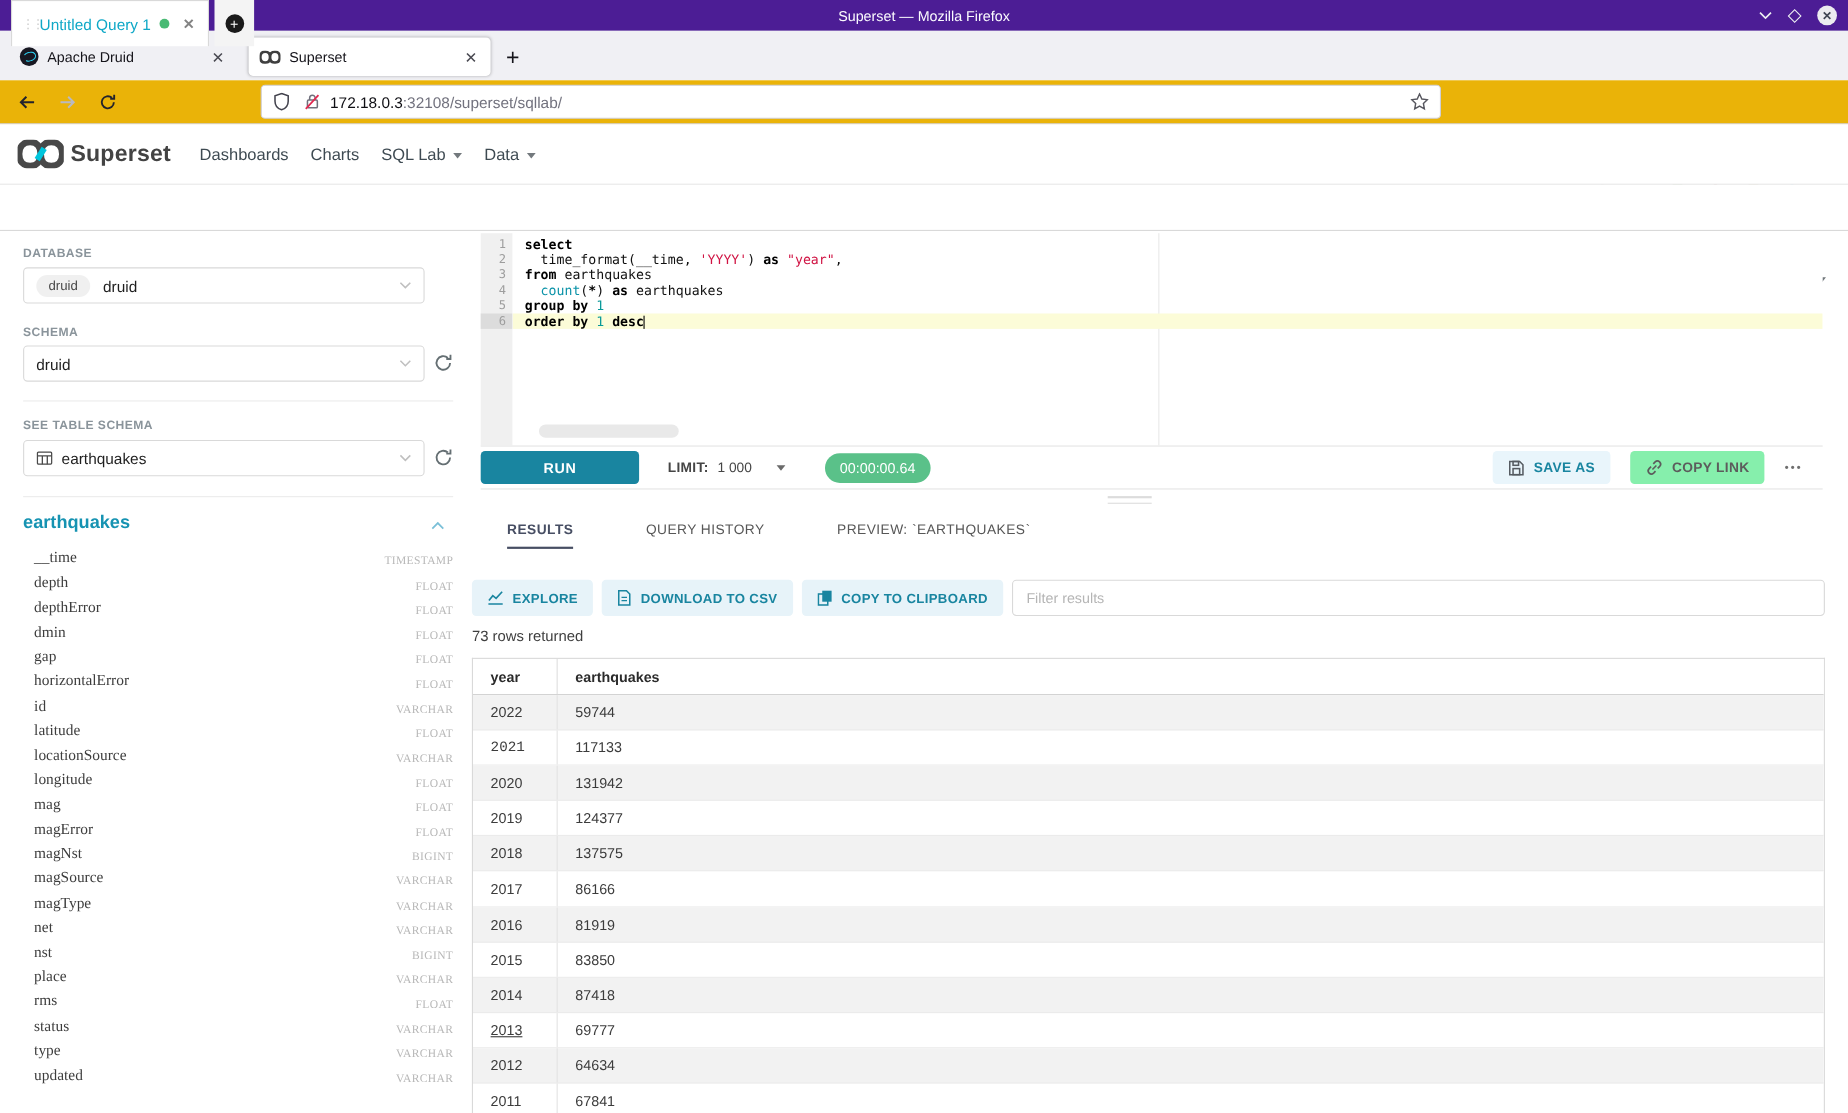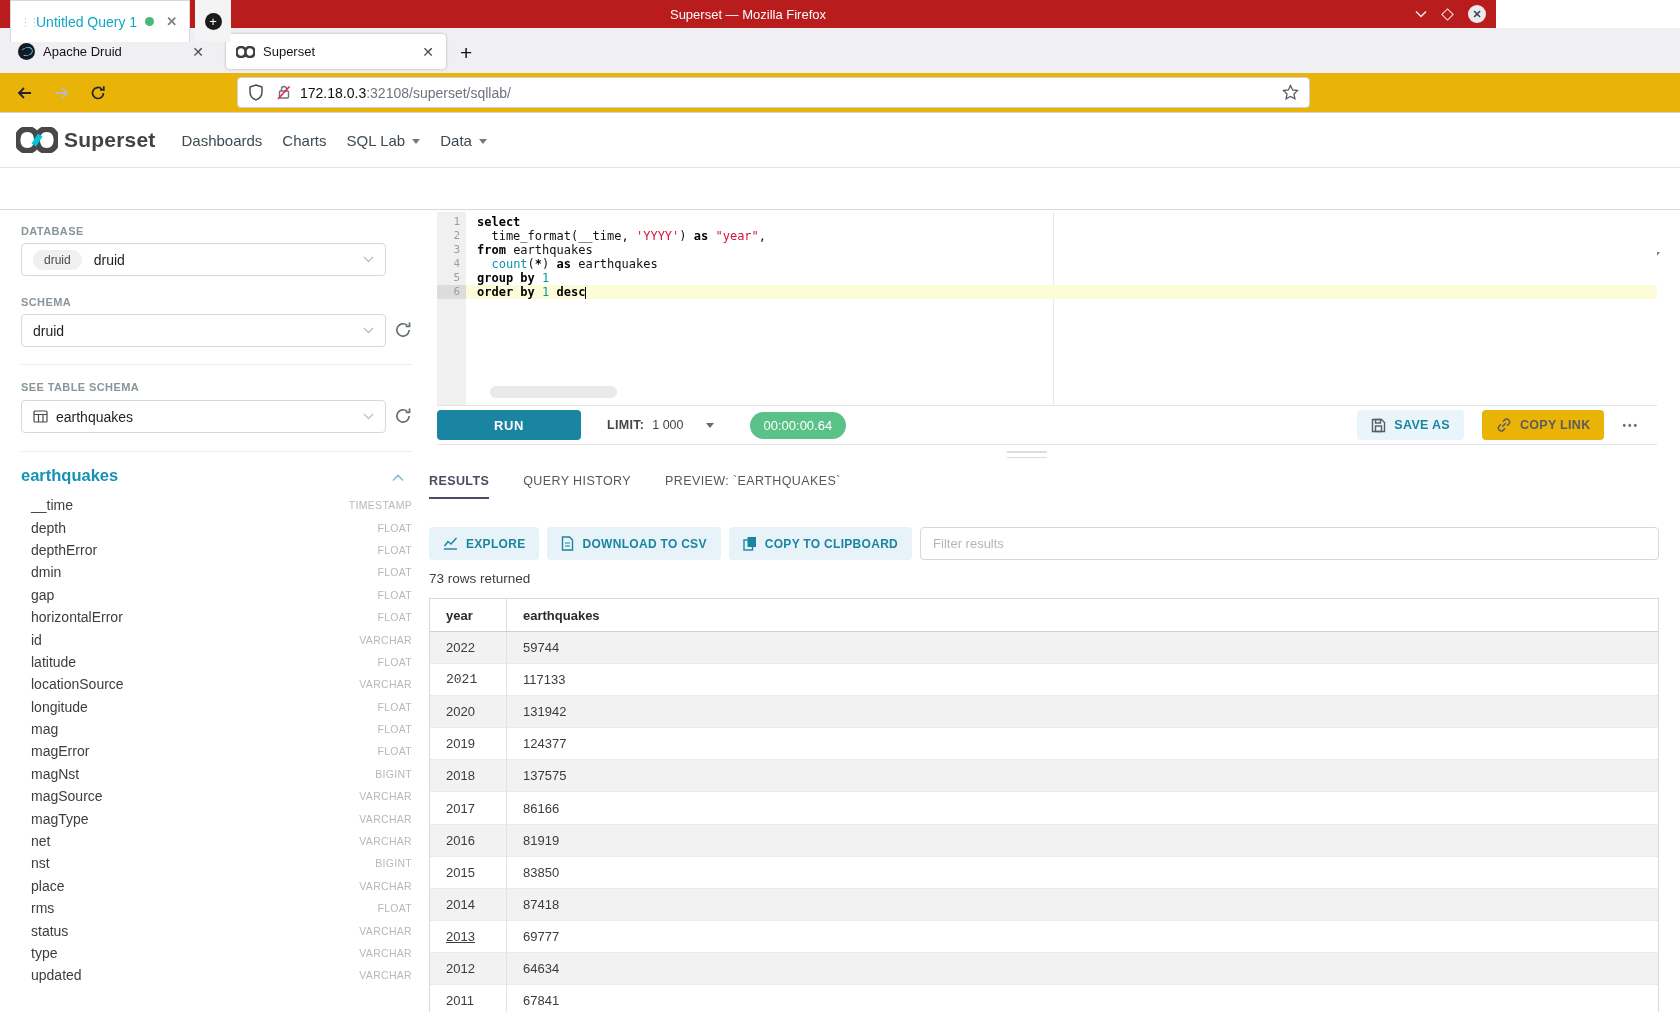--- a/index.html
+++ b/index.html
@@ -2,21 +2,21 @@
 <html><head>
 <meta charset="utf-8">
 <style>
   * { margin:0; padding:0; box-sizing:border-box; }
   html,body { background:#fff; }
   .page { position:relative; width:1680px; height:1012px; overflow:hidden; background:#fff;
           font-family:"Liberation Sans", sans-serif; }
   .abs { position:absolute; }
 
   
-  .ff-titlebar { left:0; top:0; width:1496px; height:28px; background:#b91c1c; display:flex; align-items:center; }
+  .ff-titlebar { left:0; top:0; width:1680px; height:28px; background:#4c1d95; display:flex; align-items:center; }
   .ff-logo { position:absolute; left:10px; top:4px; width:20px; height:20px; border-radius:50%;
              background:radial-gradient(circle at 62% 38%, #ffe066 0%, #ffb13c 30%, #ff7139 55%, #e3226d 85%, #b5007f 100%); }
   .ff-title { position:absolute; left:0; right:0; text-align:center; color:#fbfbfe; font-size:13px; }
   .win-controls { position:absolute; right:10px; top:0; height:28px; display:flex; align-items:center; gap:16px; }
   .win-diamond { width:9px; height:9px; border:1.5px solid #eceef2; transform:rotate(45deg); }
   .win-close { width:18px; height:18px; border-radius:50%; background:#ececf0; color:#3f4552;
                display:flex; align-items:center; justify-content:center; font-size:11px; font-weight:bold; }
 
   
   .ff-tabstrip { left:0; top:28px; width:1680px; height:45px; background:#f0f0f4; display:flex; align-items:flex-end; padding:0 0 4px 8px; }
@@ -74,21 +74,21 @@
   .sb-select { position:absolute; left:21px; width:365px; height:33px; border:1px solid #d9d9d9; border-radius:4px;
                background:#fff; display:flex; align-items:center; padding:0 11px; }
   .sb-pill { background:#f0f0f0; border-radius:16px; padding:3px 11px; font-size:12px; color:#4a4a4a; }
   .sb-val { font-size:14px; color:#1f1f1f; margin-left:12px; }
   .sb-chev { margin-left:auto; }
   .sb-refresh { position:absolute; left:394px; }
   .sb-divider { position:absolute; left:21px; width:391px; height:1px; background:#ececec; }
   .tbl-heading { position:absolute; left:21px; top:466px; font-size:16.5px; font-weight:bold; color:#1693b2; }
   .tbl-collapse { position:absolute; left:392px; top:474px; }
   .col-list { position:absolute; left:21px; top:494px; width:391px; }
-  .col-row { height:22.4px; display:flex; align-items:center; }
+  .col-row { height:22.4px; display:flex; align-items:flex-end;font-family:Liberation Serif, serif; }
   .col-name { font-size:14px; color:#3d3d3d; padding-left:10px; }
   .col-type { margin-left:auto; font-size:10.5px; color:#b8b8b8; letter-spacing:.3px; }
 
   
   .ed-gutter { left:437px; top:212px; width:29px; height:193px; background:#f0f0f0;
                font-family:"DejaVu Sans Mono", monospace; font-size:11px; color:#9d9d9d; text-align:right; padding:3px 6px 0 0; }
   .gut-ln { height:14px; line-height:14px; }
   .gut-ln.act { background:#dcdcdc; margin-right:-6px; padding-right:6px; }
   .ed-code { left:466px; top:212px; width:1191px; height:193px; background:#fff; overflow:hidden;
              font-family:"DejaVu Sans Mono", monospace; font-size:12px; padding-top:3px; }
@@ -113,28 +113,28 @@
   .limit-label { font-weight:bold; letter-spacing:.3px; }
   .limit-value { margin-left:8px; }
   .limit-caret { width:0; height:0; border-left:4px solid transparent; border-right:4px solid transparent;
                  border-top:5px solid #6a6a6a; margin-left:22px; }
   .timer-pill { margin-left:36px; height:27px; background:#5ac189; border-radius:15px; color:#fff; font-size:13px;
                 display:flex; align-items:center; padding:0 14px; }
   .ed-tb-right { margin-left:auto; display:flex; align-items:center; }
   .btn-lite { height:30px; border-radius:4px; display:flex; align-items:center; padding:0 14px; gap:8px;
               font-size:12.5px; font-weight:bold; letter-spacing:.3px; }
   .saveas { background:#e9f5fb; color:#1985a0; }
-  .copylink { background:#eab308; color:#5c5c5c; margin-left:18px; }
+  .copylink { background:#86efac; color:#5c5c5c; margin-left:18px; }
   .more-dots { margin:0 18px; color:#6e6e6e; font-size:10px; letter-spacing:2px; font-weight:bold; }
 
   
   .drag-handle { left:1007px; top:451px; width:40px; }
   .drag-handle div { height:1.5px; background:#dcdcdc; margin-bottom:4px; }
   .res-tabs { left:429px; top:474px; display:flex; gap:34px; }
-  .res-tab { font-size:12.5px; letter-spacing:.4px; color:#575757; padding-bottom:9px; }
+  .res-tab { font-size:12.5px; letter-spacing:.4px; color:#575757; padding-bottom:9px;margin-left:32px; }
   .res-tab.active { color:#474e63; font-weight:bold; border-bottom:2.5px solid #474e63; }
   .res-buttons { left:429px; top:527px; width:1230px; display:flex; gap:8px; align-items:center; }
   .btn-blue { height:33px; background:#e7f3f9; border-radius:4px; color:#1985a0; font-size:12px; font-weight:bold;
               letter-spacing:.3px; display:flex; align-items:center; gap:8px; padding:0 14px; }
   .filter-input { flex:1; height:33px; border:1px solid #d9d9d9; border-radius:4px; padding:0 12px; font-size:13px;
                   color:#444; font-family:"Liberation Sans", sans-serif; outline:none; }
   .filter-input::placeholder { color:#b5b5b5; }
   .rows-returned { left:429px; top:571px; font-size:13.5px; color:#3e3e3e; }
   .res-table { left:429px; top:598px; width:1230px; bottom:0; border:1px solid #d9d9d9; border-bottom:none; overflow:hidden; }
   .rt-header { height:33px; display:flex; align-items:center; border-bottom:1px solid #cfcfcf; background:#fff;

